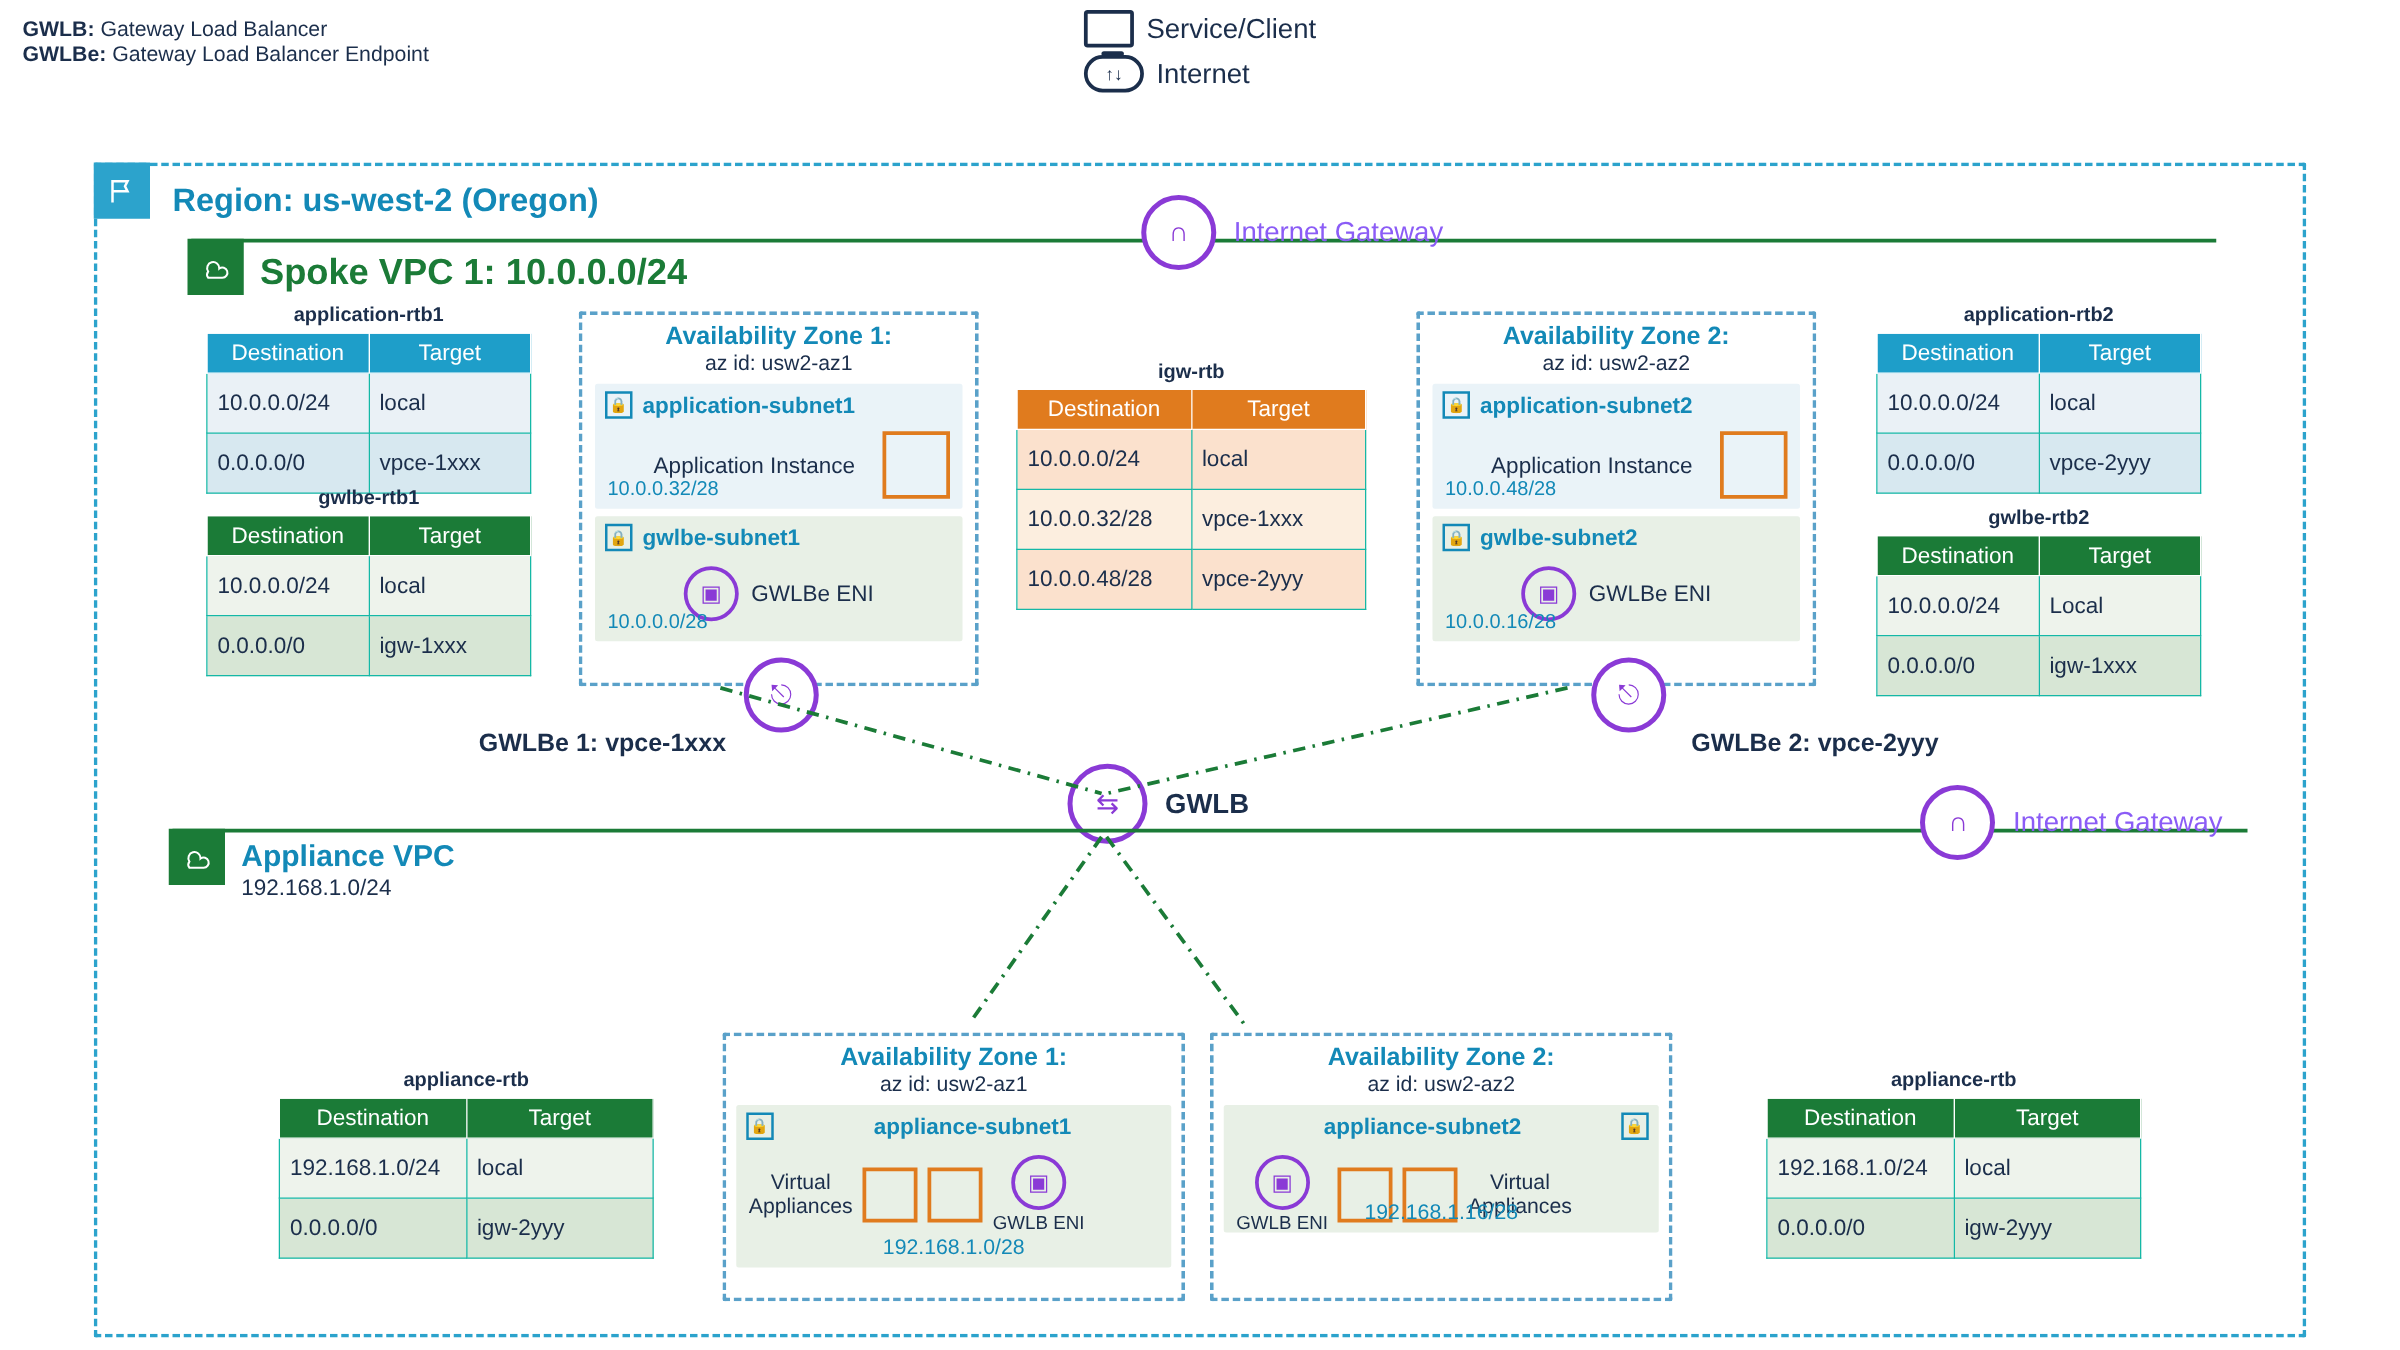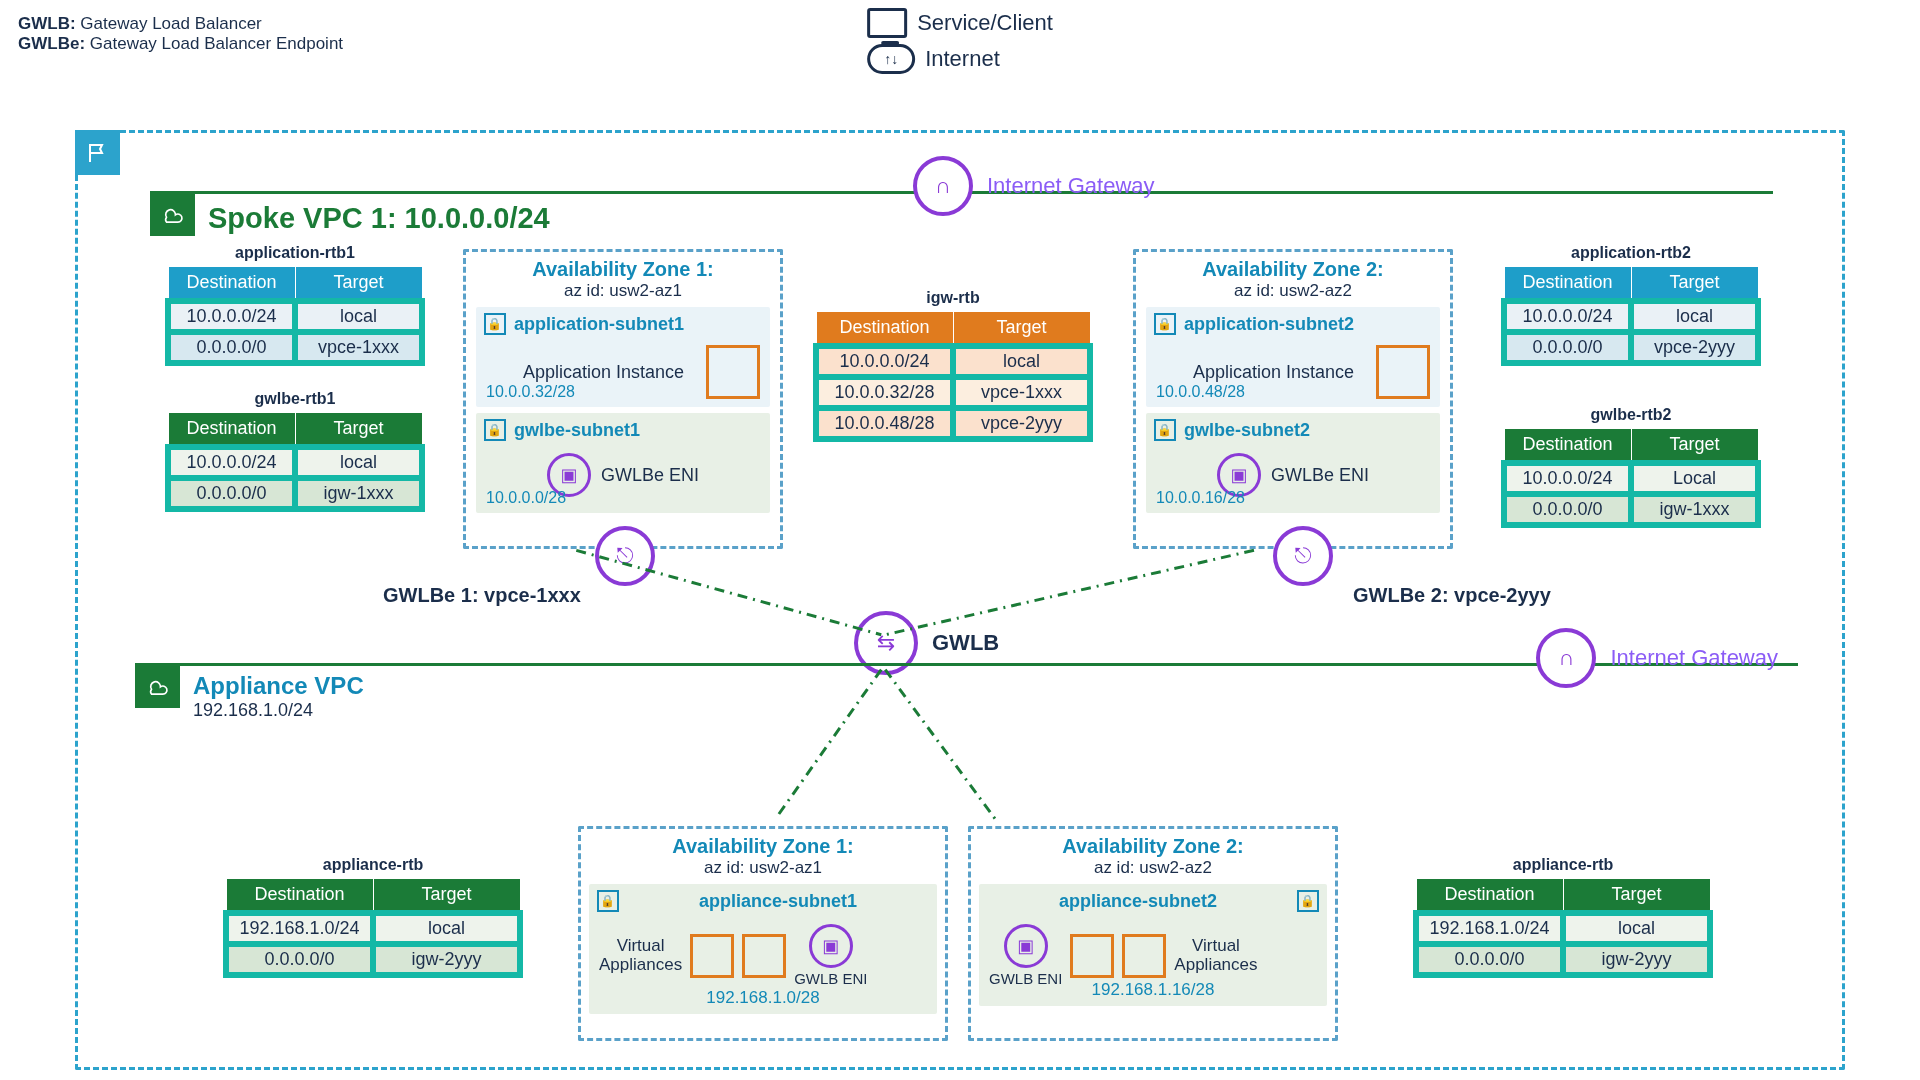--- a/index.html
+++ b/index.html
@@ -41,21 +41,21 @@
     border-top:3px solid #1b7b37;
   }
   .vpc-badge { position:absolute; left:-3px; top:-3px; width:45px; height:45px; background:#1b7b37; display:flex; align-items:center; justify-content:center;}
   .vpc-badge svg { width:26px; height:20px; stroke:#fff; fill:none; stroke-width:2;}
   .spoke-title { position:absolute; top:8px; left:55px; font-size:29px; font-weight:700; color:#1b7b37;}
 
   
   table.rtb { border-collapse:collapse; font-size:18px; width:260px; }
   .rtb-title { text-align:center; font-size:16px; font-weight:600; color:#1b2e4b; margin-bottom:4px; }
   .rtb th { color:#fff; padding:5px 8px; font-weight:400; width:50%; border:1px solid #fff;}
-  .rtb td { padding:2px 8px; text-align:center; color:#1b2e4b; border:6px solid #14b8a6;}
+  .rtb td { padding:13px 8px; color:#1b2e4b; border:1px solid #14b8a6;}
   .rtb-blue th { background:#1e9ec9;}
   .rtb-blue td { background:#d7e8f0;}
   .rtb-blue tr:nth-child(2) td { background:#eaf1f6;}
   .rtb-green th{ background:#1b7b37;}
   .rtb-green td{ background:#d7e6d5;}
   .rtb-green tr:nth-child(2) td { background:#eef3ec;}
   .rtb-orange th{ background:#e07b1e; color:#fff;}
   .rtb-orange td{ background:#fbe1cd;}
   .rtb-orange tr:nth-child(odd) td { background:#fceedf;}
 
@@ -151,20 +151,21 @@
     <span>Internet</span>
   </div>
 </div>
 
 <div class="region">
   <div class="flag-badge">
       <svg viewBox="0 0 24 24">
         <path d="M4 3v18M4 4h12l-2 4 2 4H4"></path>
       </svg>
     </div>
+  <div class="region-title">Region: us-west-2 (Oregon)</div>
 
   <div class="spoke-vpc">
     <div class="vpc-badge">
         <svg viewBox="0 0 32 20">
           <path d="M8 14a6 6 0 1 1 11-3 5 5 0 1 1 3 9H8a5 5 0 0 1 0-6z"></path>
         </svg>
       </div>
     <div class="spoke-title">Spoke VPC 1: 10.0.0.0/24</div>
 
     <div class="igw-top">
@@ -415,21 +416,21 @@
             <span style="font-size:15px;">GWLB ENI</span>
           </div>
         </div>
         <div class="cidr-center">192.168.1.0/28</div>
       </div>
     </div>
 
     <div class="az-box app" style="left:830px;">
       <div class="az-title">Availability Zone 2:</div>
       <div class="az-sub">az id: usw2-az2</div>
-      <div class="subnet green" style="height:122px; margin:6px 8px;">
+      <div class="subnet green" style="height:102px; margin:6px 8px;">
         <div class="subnet-hdr">
             <span style="flex:1; text-align:center;">appliance-subnet2</span>
             <span class="padlock">🔒</span>
           </div>
         <div class="app-subnet-body">
           <div style="display:flex;flex-direction:column;align-items:center;gap:2px;">
             <div class="eni-icon">▣</div>
             <span style="font-size:15px;">GWLB ENI</span>
           </div>
           <div class="chip small"></div>

